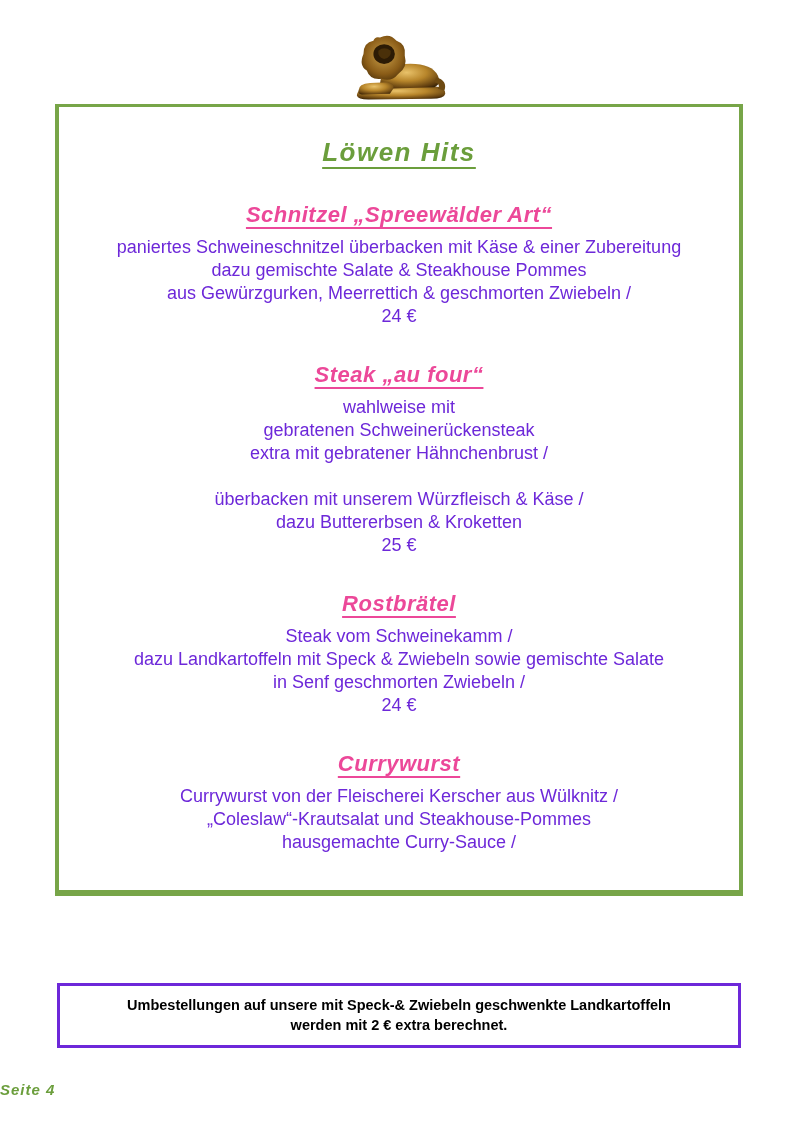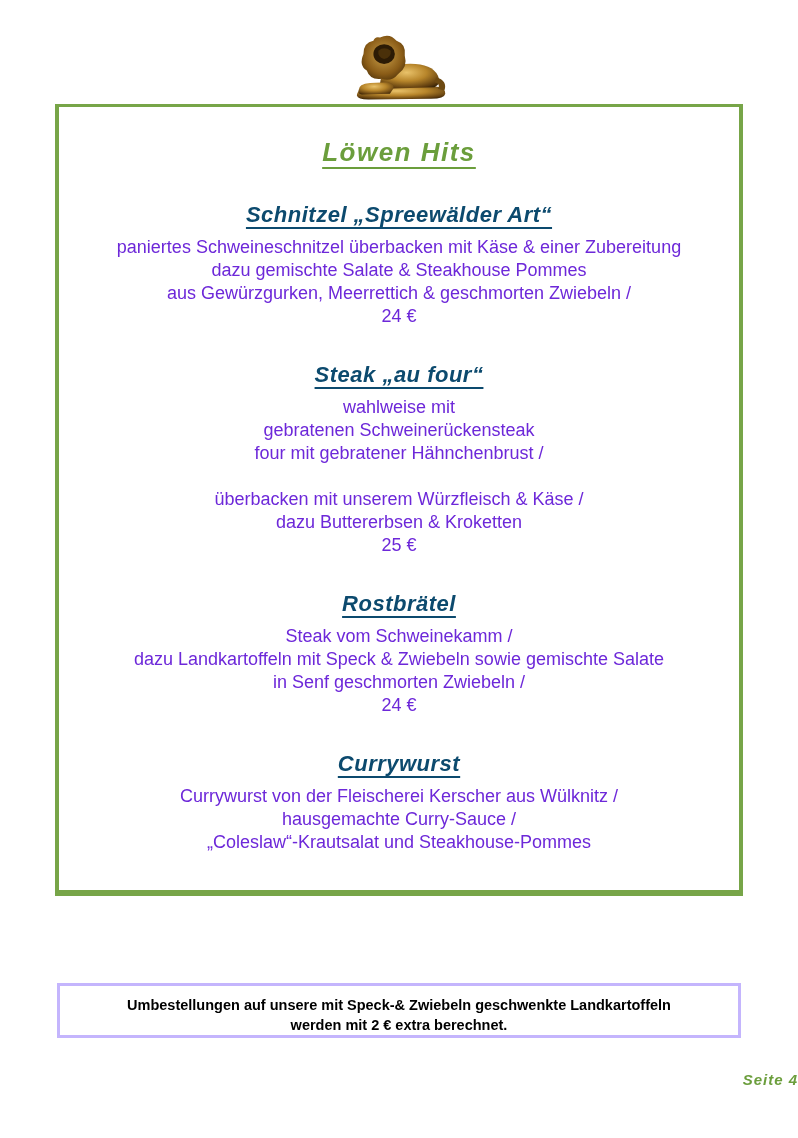--- a/index.html
+++ b/index.html
@@ -41,47 +41,47 @@
     text-underline-offset: 6px;
     text-decoration-thickness: 2px;
   }
   .menu-item { margin-top: 34px; }
   .item-name {
     display: inline-block;
     font-size: 22px;
     font-weight: bold;
     font-style: italic;
     letter-spacing: 0.5px;
-    color: #0c4a6e;
+    color: #ec4899;
     text-decoration: underline;
     text-underline-offset: 5px;
     text-decoration-thickness: 2px;
     margin-bottom: 8px;
   }
   .item-lines div, .item-price {
     font-size: 18px;
     line-height: 23px;
     color: #6d28d9;
   }
   .note-box {
     width: 684px;
     margin: 87px auto 0;
-    border: 3px solid #c4b5fd;
-    padding: 9px 10px 0;
+    border: 3px solid #6d28d9;
+    padding: 9px 10px 10px;
     text-align: center;
   }
   .note-box div {
     font-size: 14.5px;
     line-height: 20px;
     font-weight: bold;
     color: #000000;
   }
   .page-footer {
     margin-top: 33px;
-    text-align: right;
+    text-align: left;
     font-size: 15px;
     font-weight: bold;
     font-style: italic;
     letter-spacing: 1px;
     color: #6b9e3c;
   }
 </style>
 </head>
 <body>
 
@@ -131,21 +131,21 @@
           <div>aus Gewürzgurken, Meerrettich &amp; geschmorten Zwiebeln /</div>
         </div>
       <div class="item-price">24 €</div>
     </div>
 
     <div class="menu-item">
       <div><span class="item-name">Steak „au four“</span></div>
       <div class="item-lines">
           <div>wahlweise mit</div>
           <div>gebratenen Schweinerückensteak</div>
-          <div>four mit gebratener Hähnchenbrust /</div>
+          <div>extra mit gebratener Hähnchenbrust /</div>
           <div>&nbsp;</div>
           <div>überbacken mit unserem Würzfleisch &amp; Käse /</div>
           <div>dazu Buttererbsen &amp; Kroketten</div>
         </div>
       <div class="item-price">25 €</div>
     </div>
 
     <div class="menu-item">
       <div><span class="item-name">Rostbrätel</span></div>
       <div class="item-lines">
@@ -153,22 +153,22 @@
           <div>dazu Landkartoffeln mit Speck &amp; Zwiebeln sowie gemischte Salate</div>
           <div>in Senf geschmorten Zwiebeln /</div>
         </div>
       <div class="item-price">24 €</div>
     </div>
 
     <div class="menu-item">
       <div><span class="item-name">Currywurst</span></div>
       <div class="item-lines">
           <div>Currywurst von der Fleischerei Kerscher aus Wülknitz /</div>
+          <div>„Coleslaw“-Krautsalat und Steakhouse-Pommes</div>
           <div>hausgemachte Curry-Sauce /</div>
-          <div>„Coleslaw“-Krautsalat und Steakhouse-Pommes</div>
         </div>
     </div>
   </div>
 
   <div class="note-box">
       <div>Umbestellungen auf unsere mit Speck-&amp; Zwiebeln geschwenkte Landkartoffeln</div>
       <div>werden mit 2 € extra berechnet.</div>
     </div>
 
   <div class="page-footer">Seite 4</div>

